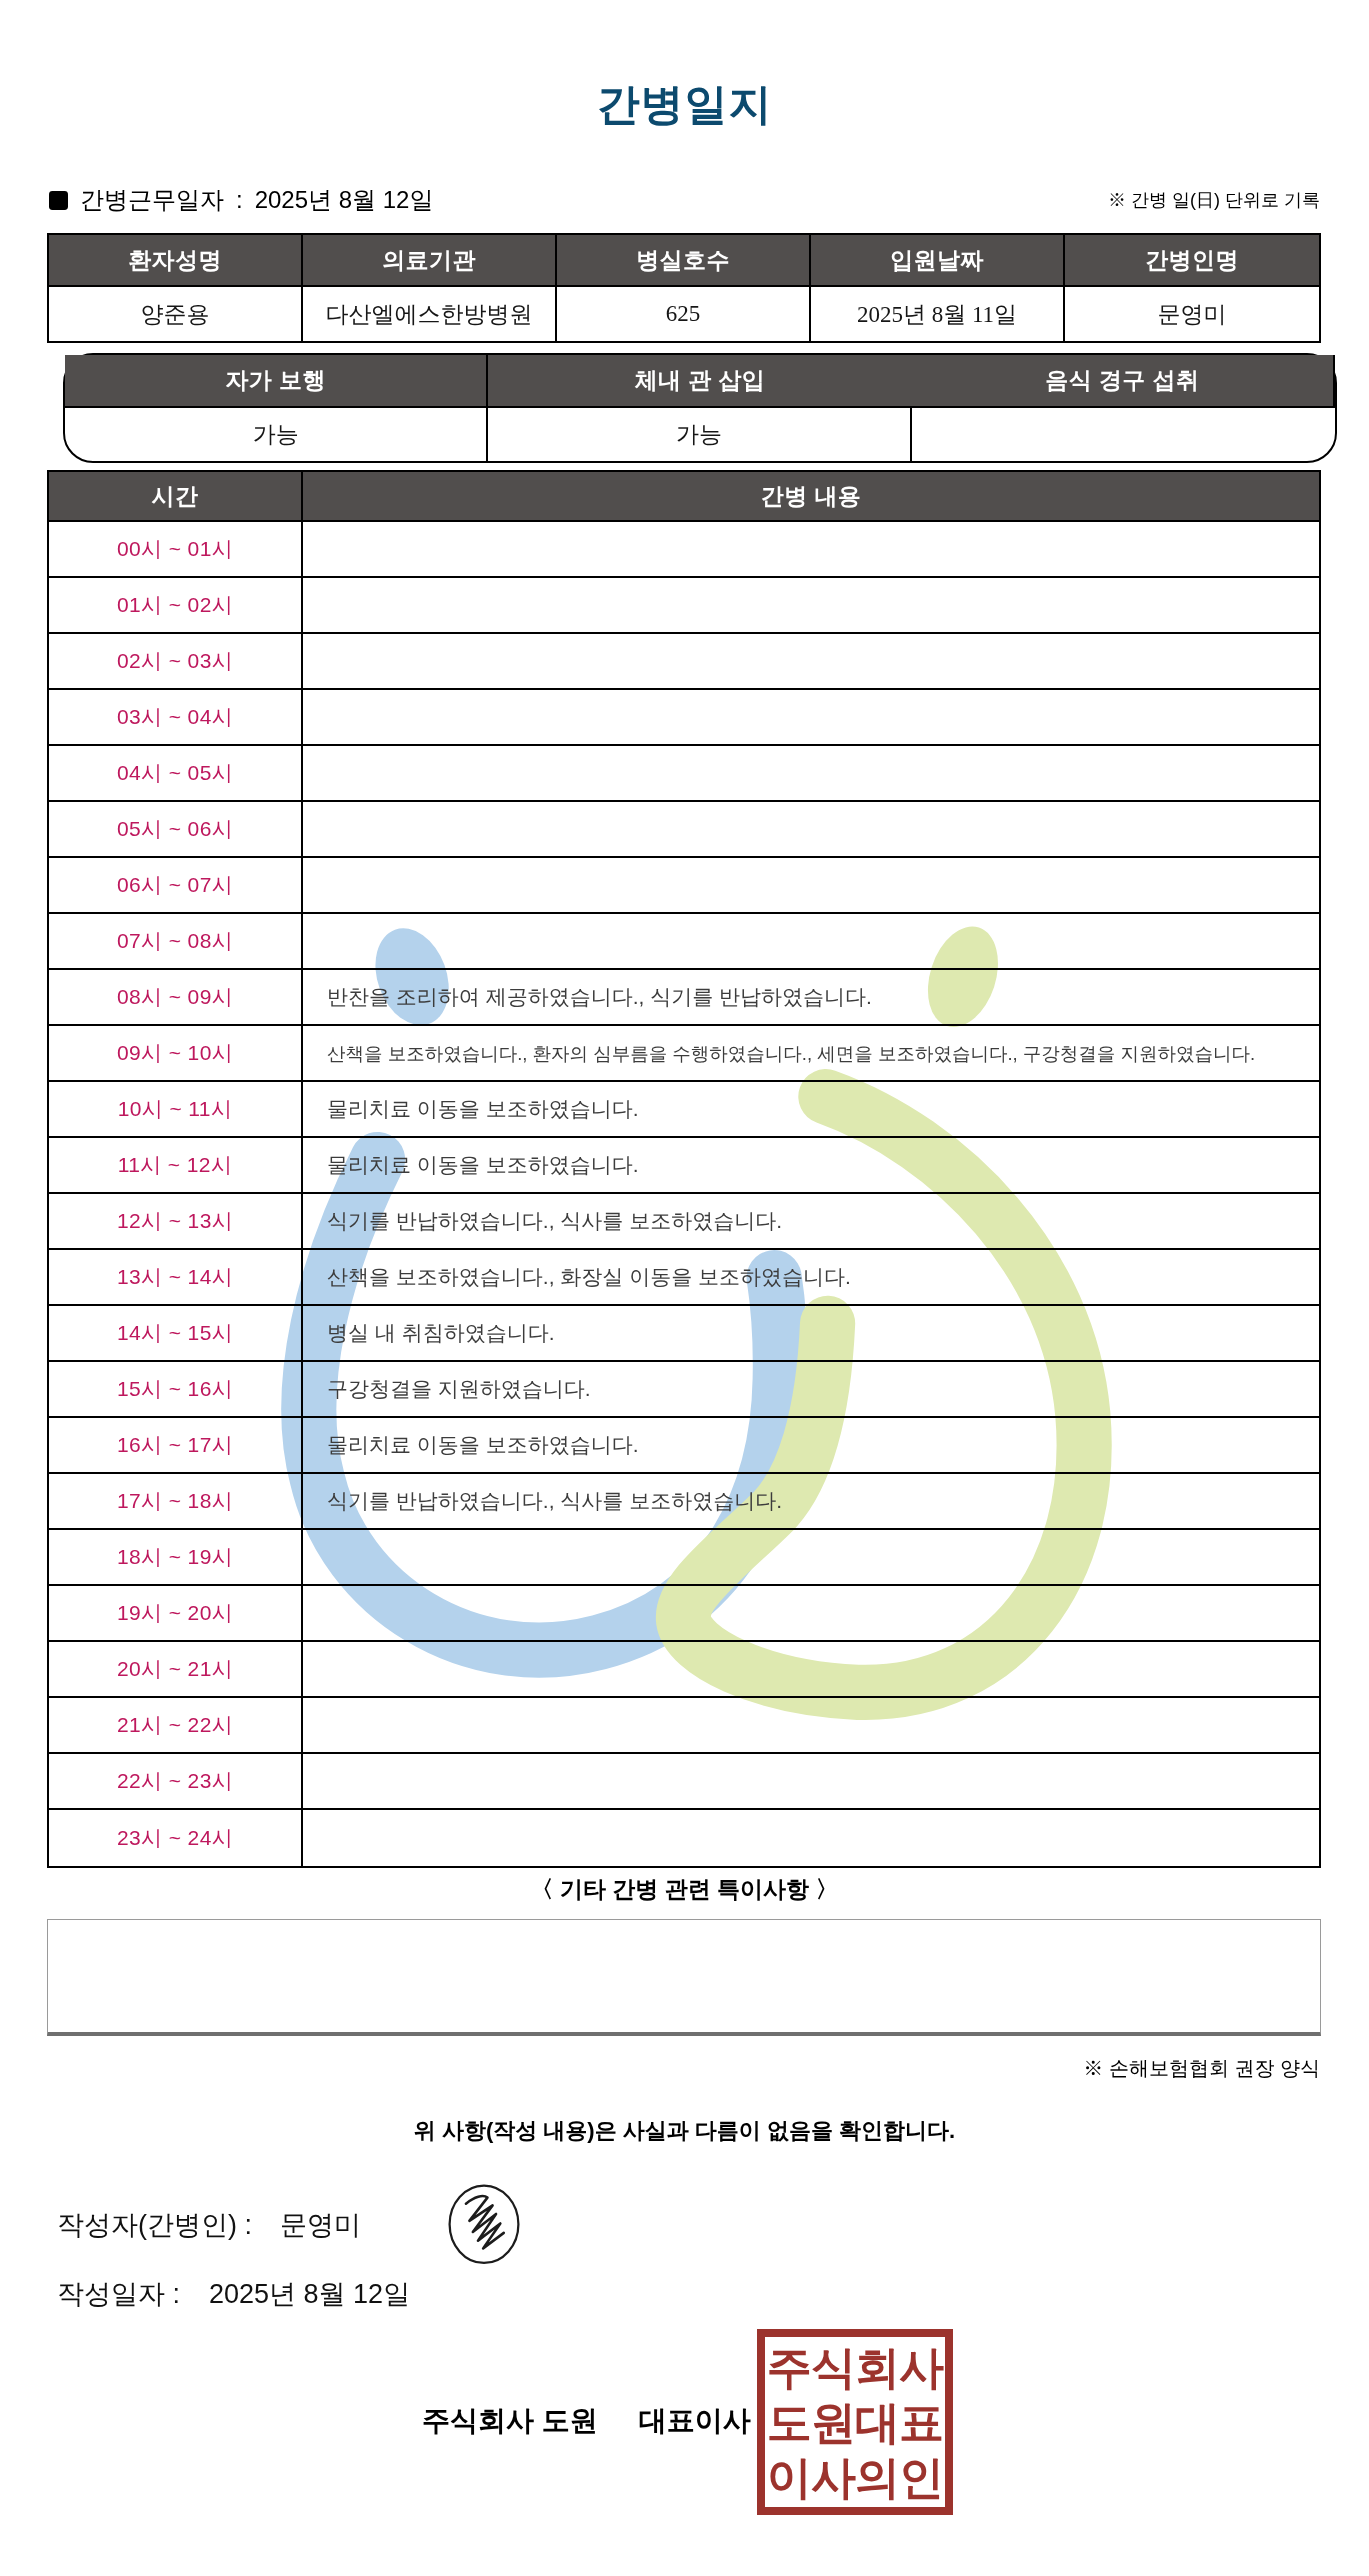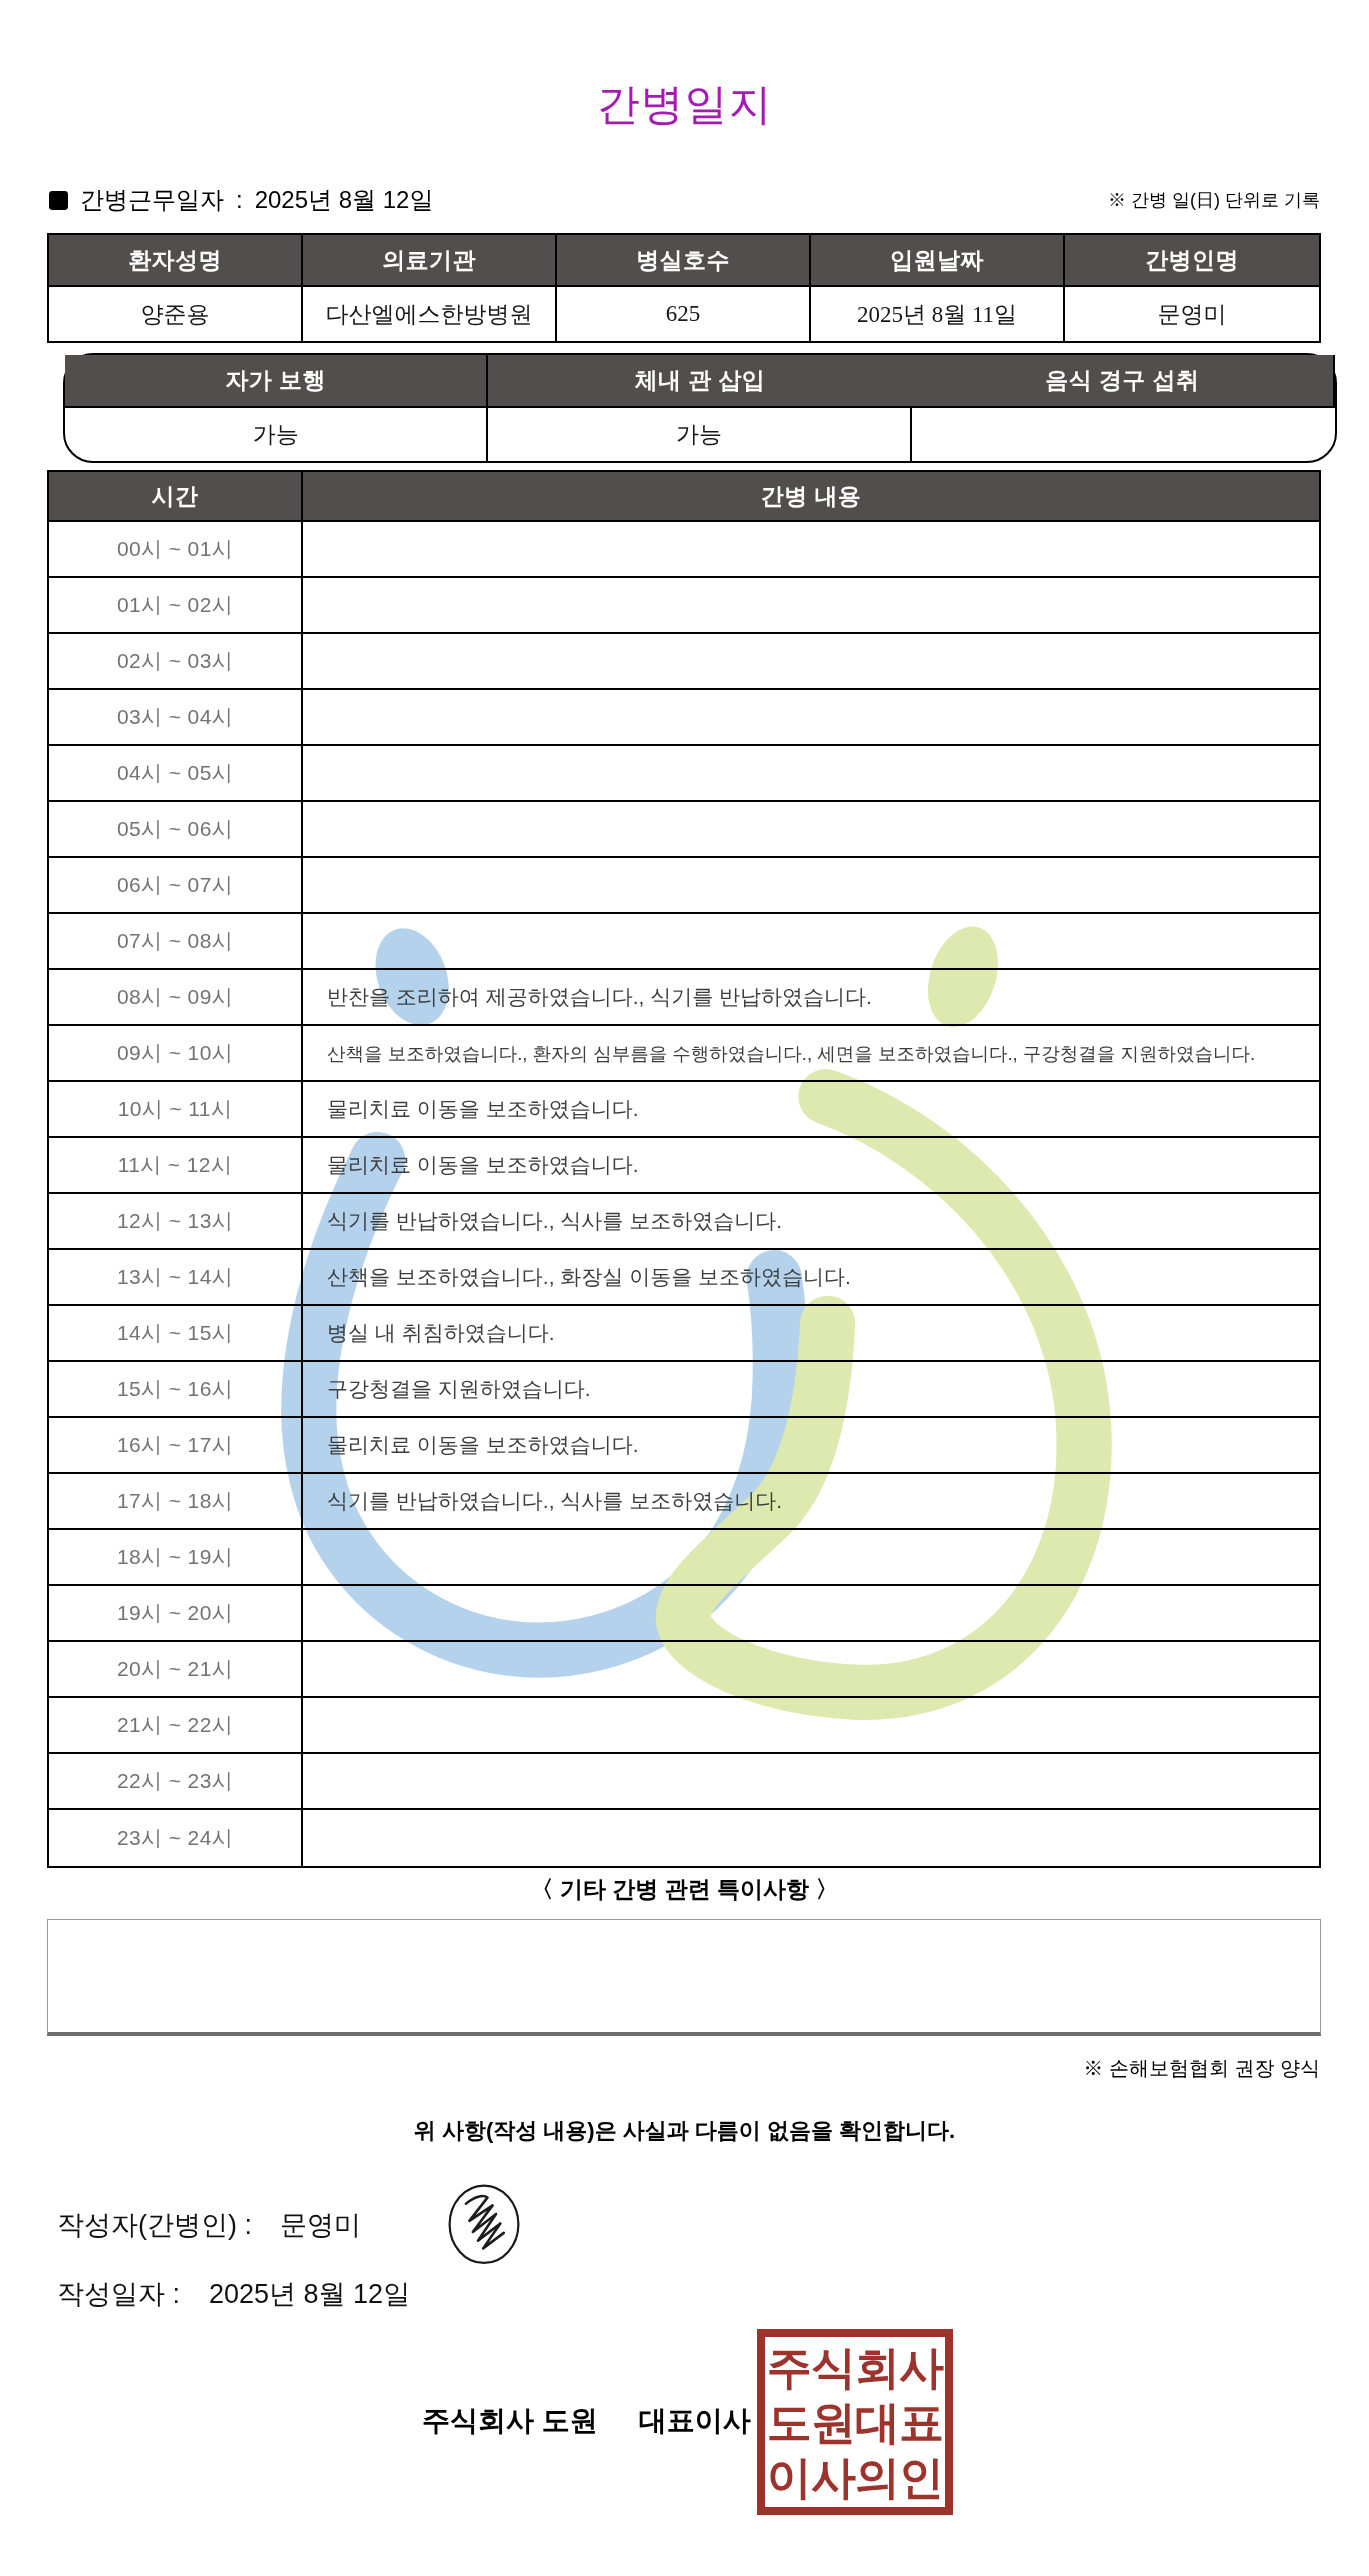--- a/index.html
+++ b/index.html
@@ -9,21 +9,21 @@
     background:#ffffff;
     overflow:hidden;
     font-family:"Liberation Sans", sans-serif;
     color:#111;
   }
   .layer{position:absolute;z-index:1;}
   #watermark{position:absolute;left:0;top:0;width:1369px;height:2576px;z-index:0;}
 
   #doc-title{
     top:76px;left:0;width:1369px;
-    text-align:center;font-size:43px;font-weight:400;letter-spacing:0.9px;color:#a21caf;
+    text-align:center;font-size:43px;font-weight:700;letter-spacing:0.9px;color:#0c4a6e;
   }
   #meta-row{
     top:184px;left:49px;width:1271px;
     display:flex;justify-content:space-between;align-items:center;
     font-size:24px;color:#000;
   }
   .sq-icon{
     display:inline-block;width:19px;height:19px;background:#000;border-radius:3.4px;
     margin-right:12px;vertical-align:-1.7px;
   }
@@ -43,21 +43,21 @@
   .cell.last-col{border-right:none;}
   .cell.no-bb{border-bottom:none;}
   .hcell{background:#514e4d;color:#fff;font-weight:700;font-size:23px;letter-spacing:0.4px;}
   .vcell{font-size:23px;color:#161616;}
 
   #info-table{top:233px;left:47px;width:1274px;grid-template-columns:repeat(5,1fr);grid-template-rows:52px 54px;font-family:Liberation Serif, serif;}
   #status-table{top:353px;left:63px;width:1274px;grid-template-columns:repeat(3,1fr);grid-template-rows:53px 53px;border-radius:30px;}
   #schedule-table{top:470px;left:47px;width:1274px;grid-template-columns:254px 1fr;grid-template-rows:50px;grid-auto-rows:56px;}
   #schedule-table>.cell:nth-child(even){border-right:none;}
   #schedule-table>.cell:nth-last-child(-n+2){border-bottom:none;}
-  .time-cell{font-size:21px;color:#737373;letter-spacing:0.4px;text-align:center;}
+  .time-cell{font-size:21px;color:#be185d;letter-spacing:0.4px;text-align:center;}
   .content-cell{justify-content:flex-start;padding-left:24px;font-size:21px;color:#3c3c3c;white-space:nowrap;overflow:hidden;}
   .content-cell.long{font-size:18.5px;}
 
   #notes-title{top:1874px;left:0;width:1369px;text-align:center;font-size:23px;font-weight:700;color:#000;}
   #notes-box{
     top:1919px;left:47px;width:1274px;height:117px;box-sizing:border-box;
     border:1.7px solid #9a9a9a;border-bottom:4.3px solid #6f6f6f;background:#fff;
     font-size:21px;color:#333;padding:8.6px;
   }
   #form-note{top:2055px;left:49px;width:1271px;text-align:right;font-size:20px;color:#000;}

